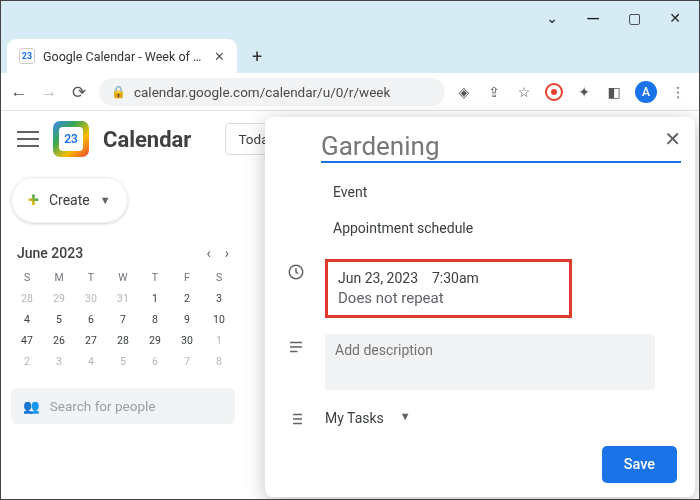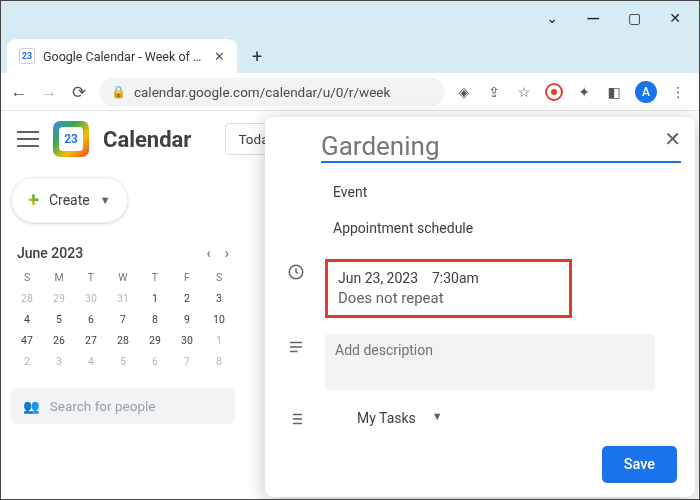--- a/index.html
+++ b/index.html
@@ -68,21 +68,21 @@
   .tabsrow .t { padding:7px 12px; border-radius:6px; color:#3c4043;}
   .tabsrow .t.active { background:#e8f0fe; color:#1a73e8; font-weight:500;}
 
   .row { display:flex; align-items:flex-start; gap:18px; margin-top:16px; padding-left:8px;}
   .row .ic { width:22px; height:22px; display:flex; align-items:center; justify-content:center; color:#5f6368; font-size:17px; margin-top:2px;}
   .dtbox { border:3px solid #e1392d; padding:8px 90px 8px 10px;}
   .dtbox .l1 { font-size:14px; color:#3c4043;}
   .dtbox .l2 { font-size:15px; color:#5f6368; margin-top:3px;}
 
   .descbox { background:#f1f3f4; border-radius:4px; width:330px; height:56px; padding:8px 10px; color:#737373; font-size:14px;}
-  .listrow { display:flex; align-items:flex-start; gap:12px; font-size:14px; color:#3c4043;margin-left:32px;}
+  .listrow { display:flex; align-items:flex-start; gap:12px; font-size:14px; color:#3c4043;}
   .listrow .chev{ font-size:11px; color:#5f6368; margin-left:4px;}
 
   .savebtn { position:absolute; right:18px; bottom:14px; background:#1a73e8; color:#fff; border:none; border-radius:5px; padding:10px 22px; font-size:14.5px; font-weight:500;}
 
   svg.ico { width:18px; height:18px; stroke:#5f6368; fill:none; stroke-width:2;}
 </style>
 </head>
 <body>
 
 <div class="winctrl">

